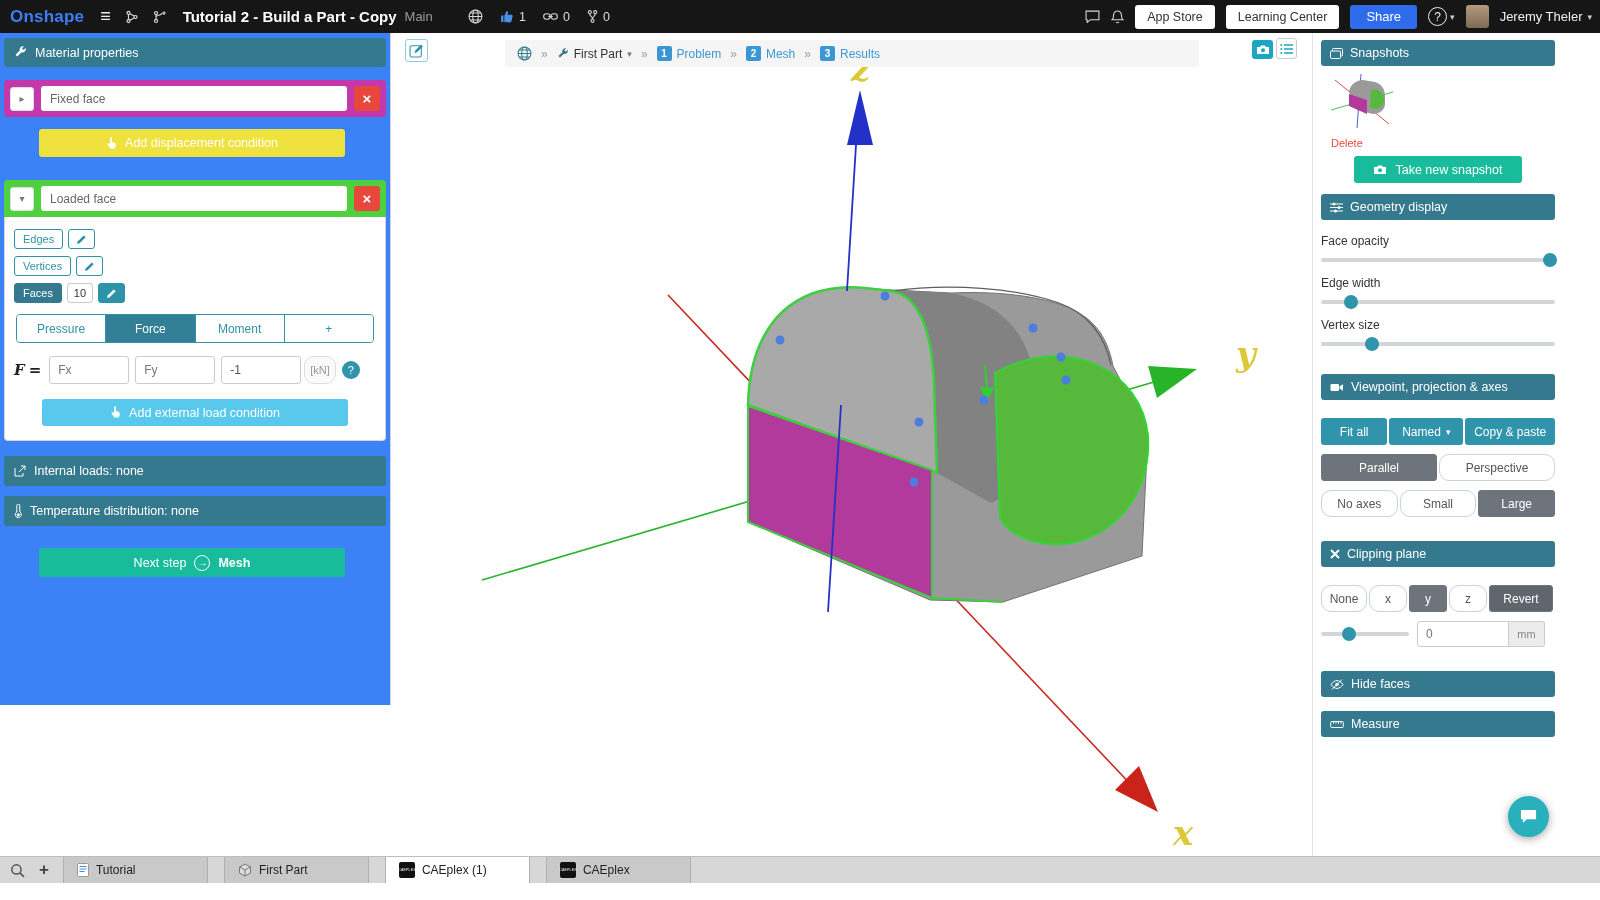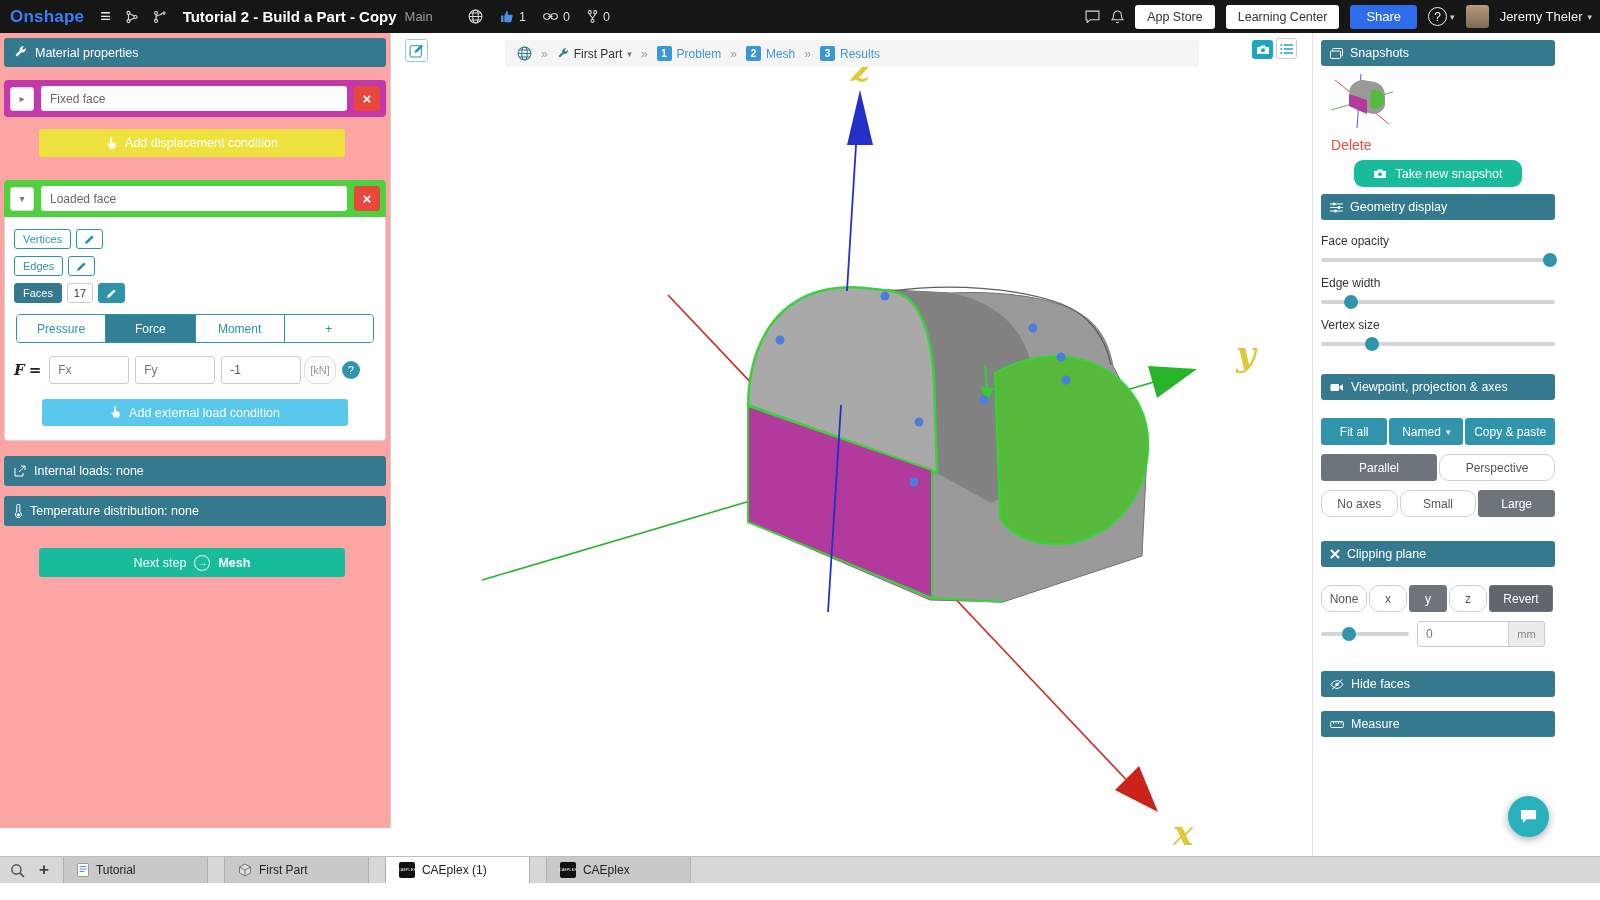--- a/index.html
+++ b/index.html
@@ -20,21 +20,21 @@
   .topright{position:absolute;right:8px;display:flex;align-items:center;gap:11px}
   .wbtn{height:24px;background:#fff;border:none;border-radius:3px;color:#333;font-size:12.5px;padding:0 12px}
   .sharebtn{height:24px;background:#2e6ceb;border:none;border-radius:3px;color:#fff;font-size:13px;padding:0 16px}
   .helpb{display:flex;align-items:center;gap:3px;cursor:pointer}
   .qcirc{width:19px;height:19px;border:1.5px solid #eee;border-radius:50%;display:flex;align-items:center;justify-content:center;font-size:12px;color:#eee}
   .caret{font-size:9px;color:#ccc}
   .avatar{width:23px;height:23px;border-radius:3px;background:linear-gradient(#b59a7d,#7d6a55);display:inline-block}
   .uname{display:flex;align-items:center;gap:5px;font-size:13px;color:#f0f0f0;cursor:pointer}
 
   
-  .lp{position:absolute;top:33px;left:0;width:391px;height:795px;background:#fca5a5;border-right:1px solid #d3d3d3}
+  .lp{position:absolute;top:33px;left:0;width:391px;height:672px;background:#3b82f6;border-right:1px solid #d3d3d3}
   .vp{position:absolute;top:33px;left:391px;width:921px;height:823px;background:#fff;overflow:hidden}
   .rp{position:absolute;top:33px;left:1312px;width:288px;height:823px;background:#fff;border-left:1px solid #e3e3e3}
   .phead{position:absolute;left:4px;right:4px;height:29px;background:#35798e;color:#fff;border-radius:3px;display:flex;align-items:center;gap:8px;padding:0 10px;font-size:12.5px;cursor:pointer}
   .rhead{position:absolute;left:8px;width:234px;height:26px;background:#35798e;color:#fff;border-radius:3px;display:flex;align-items:center;gap:7px;padding:0 9px;font-size:12.5px;cursor:pointer}
 
   
   .condbox{position:absolute;left:4px;right:4px;height:37px;border-radius:4px;display:flex;align-items:center;gap:7px;padding:0 6px}
   .magenta{background:#c339ab}
   .greenbox{background:#4fd13f}
   .sqbtn{width:24px;height:24px;background:#fff;border:1px solid #ddd;border-radius:3px;color:#777;font-size:10px;display:flex;align-items:center;justify-content:center;flex:none}
@@ -70,22 +70,22 @@
   .crumb-part{display:flex;align-items:center;gap:5px;color:#333;cursor:pointer}
   .step{display:flex;align-items:center;gap:5px;cursor:pointer}
   .badge{width:15px;height:15px;background:#3b97d3;color:#fff;font-size:10px;font-weight:700;border-radius:2px;display:flex;align-items:center;justify-content:center}
   .steplabel{color:#3b97d3}
   .cambtn{position:absolute;left:861px;top:7px;width:21px;height:19px;background:#1ba7c4;border:none;border-radius:3px;display:flex;align-items:center;justify-content:center;z-index:5}
   .listbtn{position:absolute;left:885px;top:5px;width:21px;height:21px;background:#fff;border:1px solid #ccc;border-radius:3px;display:flex;align-items:center;justify-content:center;z-index:5}
   .axlab{font:italic 600 34px "DejaVu Serif",serif;fill:#dcc93a}
 
   
   .rblock{position:absolute;left:8px;width:234px}
-  .del{color:#e74c3c;font-size:14px;margin:2px 0 0 10px;cursor:pointer}
-  .takebtn{margin:7px auto 0;width:168px;height:27px;background:#18bc9c;border:none;border-radius:9px;color:#fff;font-size:12.5px;display:flex;align-items:center;justify-content:center;gap:8px}
+  .del{color:#e74c3c;font-size:11px;margin:2px 0 0 10px;cursor:pointer}
+  .takebtn{margin:7px auto 0;width:168px;height:27px;background:#18bc9c;border:none;border-radius:3px;color:#fff;font-size:12.5px;display:flex;align-items:center;justify-content:center;gap:8px}
   .slabel{font-size:12px;color:#333;margin:9px 0 5px}
   .slider{position:relative;height:14px;margin-bottom:6px;cursor:pointer}
   .track{position:absolute;top:5px;left:0;right:0;height:4px;background:#d2d6d8;border-radius:2px}
   .knob{position:absolute;top:0;width:14px;height:14px;margin-left:-7px;border-radius:50%;background:#3095ac}
   .btnrow{position:absolute;left:8px;width:234px;display:flex;gap:2px}
   .tealbtn{height:27px;background:#3095ac;color:#fff;border:none;border-radius:3px;font-size:12px;display:flex;align-items:center;justify-content:center;gap:5px}
   .graybtn{height:27px;background:#6d747b;color:#fff;border:1px solid #6d747b;border-radius:3px;font-size:12px;display:flex;align-items:center;justify-content:center}
   .whitebtn{height:27px;background:#fff;border:1px solid #cdd2d5;color:#555;border-radius:10px;font-size:12px;display:flex;align-items:center;justify-content:center}
   .clipinput{width:92px;height:26px;border:1px solid #ccc;border-radius:3px 0 0 3px;padding:0 8px;font-size:12px;color:#555}
   .clipunit{width:36px;height:26px;background:#ececec;border:1px solid #ccc;border-left:none;border-radius:0 3px 3px 0;color:#888;font-size:11px;display:flex;align-items:center;justify-content:center}
@@ -228,43 +228,43 @@
       </button>
     <input class="condinput" value="Loaded face" style="">
     <button class="xbtn">
         <span>×</span>
       </button>
   </div>
 
   <div class="condbody" style="top:184px">
     <div class="selrow">
       <button class="chip">
-          <span>Vertices</span>
+          <span>Edges</span>
         </button>
       <button class="pbtn">
           <svg width="11" height="11" viewBox="0 0 12 12">
             <path d="M1 11l1-3 6.5-6.5 2 2L4 10z" fill="currentColor"></path>
           </svg>
         </button>
     </div>
     <div class="selrow">
       <button class="chip">
-          <span>Edges</span>
+          <span>Vertices</span>
         </button>
       <button class="pbtn">
           <svg width="11" height="11" viewBox="0 0 12 12">
             <path d="M1 11l1-3 6.5-6.5 2 2L4 10z" fill="currentColor"></path>
           </svg>
         </button>
     </div>
     <div class="selrow">
       <button class="chip filled">
           <span>Faces</span>
         </button>
-      <span class="countbox">17</span>
+      <span class="countbox">10</span>
       <button class="pbtn filled">
           <svg width="11" height="11" viewBox="0 0 12 12">
             <path d="M1 11l1-3 6.5-6.5 2 2L4 10z" fill="currentColor"></path>
           </svg>
         </button>
     </div>
 
     <div class="tabgroup">
       <button class="ltab">Pressure</button>
       <button class="ltab active">Force</button>

